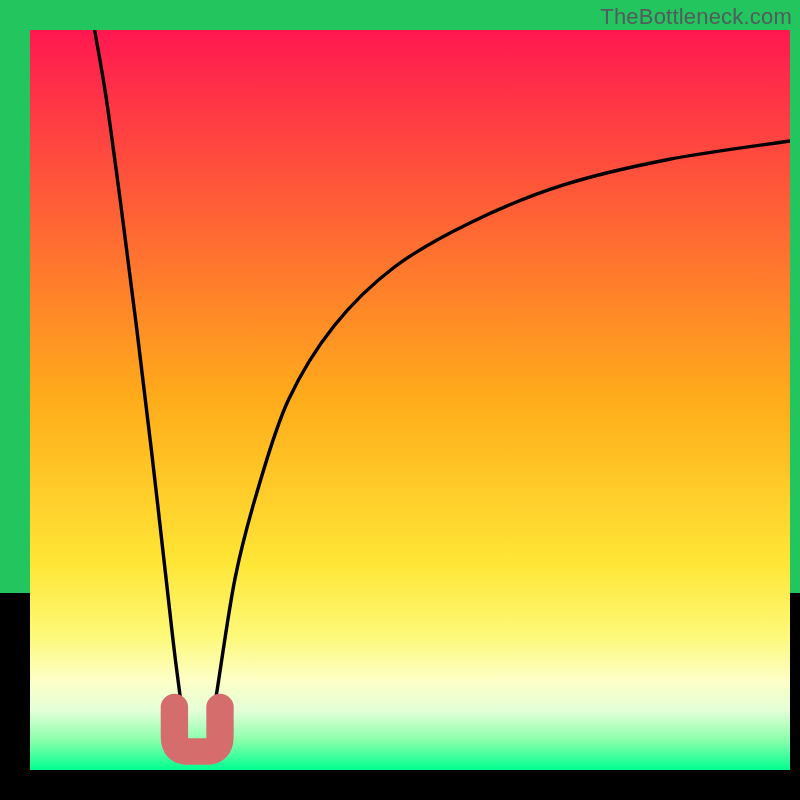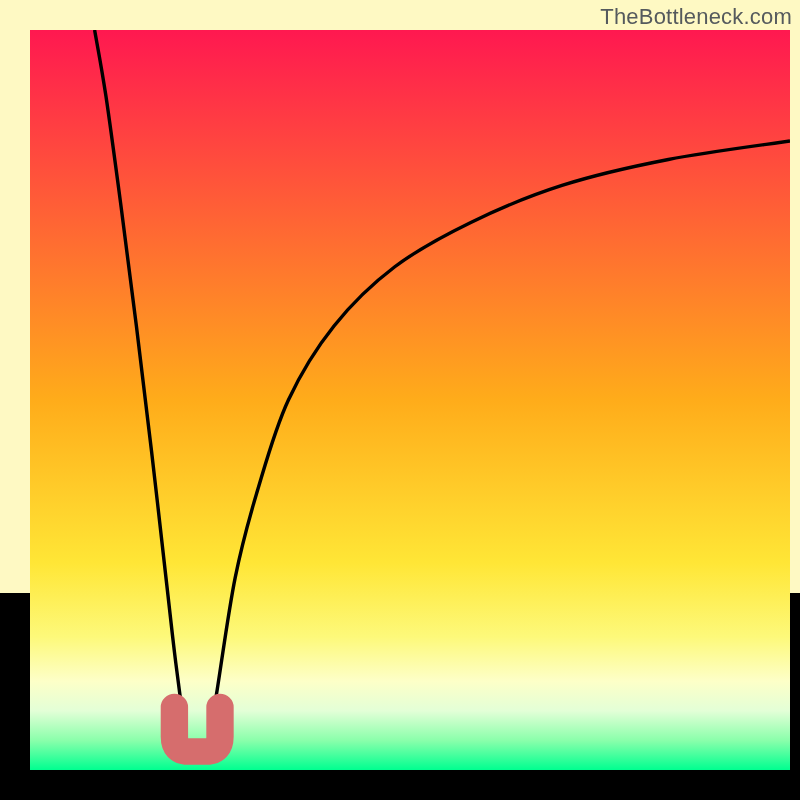--- a/index.html
+++ b/index.html
@@ -8,21 +8,21 @@
     width: 800px;
     height: 800px;
     overflow: hidden;
     background: #000;
     font-family: Arial, Helvetica, sans-serif;
   }
   .frame {
     position: absolute;
     left: 0; top: 0;
     width: 800px; height: 593px;
-    background: #fef9c3;
+    background: #22c55e;
   }
   .plot {
     position: absolute;
     left: 30px;
     top: 30px;
     width: 760px;
     height: 740px;
     overflow: hidden;
   }
   .gradient-bg {

